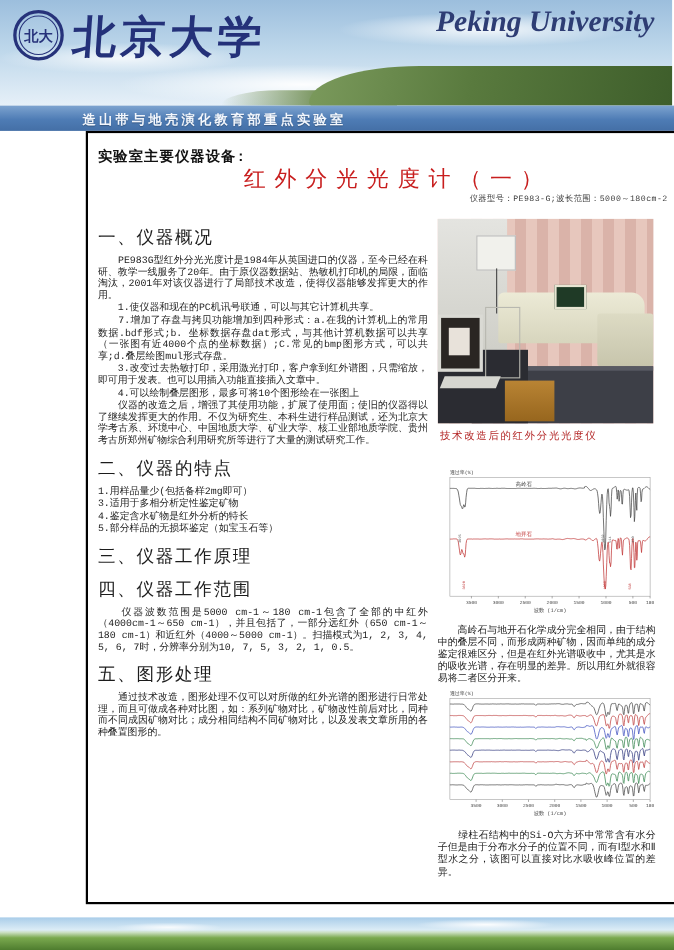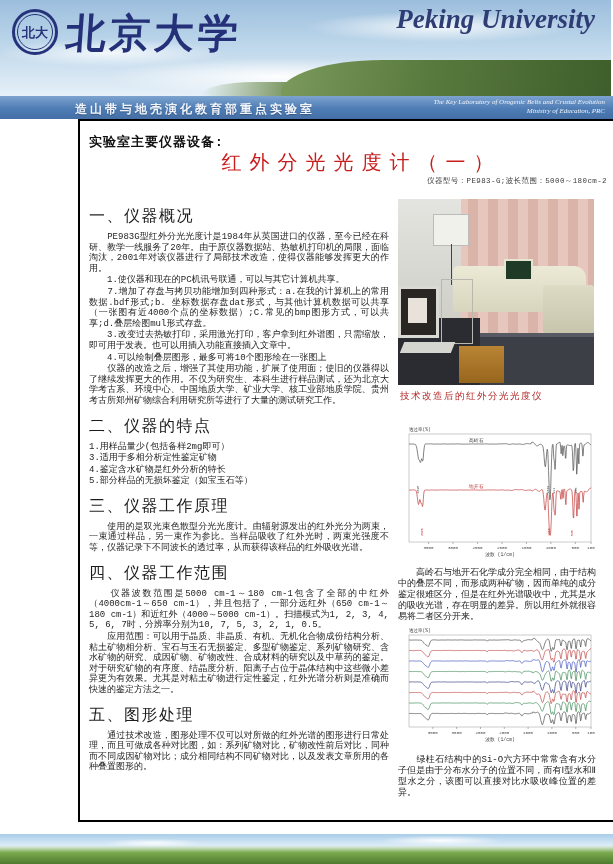--- a/index.html
+++ b/index.html
@@ -87,24 +87,20 @@
   <div class="hill"></div>
   <div class="seal">
     <span class="seal-glyph">北大</span>
   </div>
   <div class="uni-cn">北京大学</div>
   <div class="uni-en">Peking University</div>
 </div>
 
 <div class="band">
   <div class="band-cn">造山带与地壳演化教育部重点实验室</div>
-  <div class="band-en">
-    <div>The Key Laboratory of Orogenic Belts and Crustal Evolution</div>
-    <div>Ministry of Education, PRC</div>
-  </div>
 </div>
 
 <div class="frame">
   <div class="eq-label">实验室主要仪器设备:</div>
   <div class="title">红外分光光度计（一）</div>
   <div class="model">仪器型号：PE983-G;波长范围：5000～180cm-2</div>
 
   <div class="cols">
     <div class="leftcol" id="left-col">
         <div class="sec-head">一、仪器概况</div>
@@ -113,24 +109,22 @@
         <div class="para">　　7.增加了存盘与拷贝功能增加到四种形式：a.在我的计算机上的常用数据.bdf形式;b. 坐标数据存盘dat形式，与其他计算机数据可以共享（一张图有近4000个点的坐标数据）;C.常见的bmp图形方式，可以共享;d.叠层绘图mul形式存盘。</div>
         <div class="para">　　3.改变过去热敏打印，采用激光打印，客户拿到红外谱图，只需缩放，即可用于发表。也可以用插入功能直接插入文章中。</div>
         <div class="para">　　4.可以绘制叠层图形，最多可将10个图形绘在一张图上</div>
         <div class="para">　　仪器的改造之后，增强了其使用功能，扩展了使用面；使旧的仪器得以了继续发挥更大的作用。不仅为研究生、本科生进行样品测试，还为北京大学考古系、环境中心、中国地质大学、矿业大学、核工业部地质学院、贵州考古所郑州矿物综合利用研究所等进行了大量的测试研究工作。</div>
         <div class="sec-head">二、仪器的特点</div>
         <div class="para">1.用样品量少(包括备样2mg即可）</div>
         <div class="para">3.适用于多相分析定性鉴定矿物</div>
         <div class="para">4.鉴定含水矿物是红外分析的特长</div>
         <div class="para">5.部分样品的无损坏鉴定（如宝玉石等）</div>
         <div class="sec-head">三、仪器工作原理</div>
-        <div class="para">　　使用的是双光束色散型分光光度计。由辐射源发出的红外光分为两束，一束通过样品，另一束作为参比。当样品吸收了红外光时，两束光强度不等，仪器记录下不同波长的透过率，从而获得该样品的红外吸收光谱。</div>
         <div class="sec-head">四、仪器工作范围</div>
         <div class="para">　　仪器波数范围是5000 cm-1～180 cm-1包含了全部的中红外（4000cm-1～650 cm-1），并且包括了，一部分远红外（650 cm-1～180 cm-1）和近红外（4000～5000 cm-1）。扫描模式为1, 2, 3, 4, 5, 6, 7时，分辨率分别为10, 7, 5, 3, 2, 1, 0.5。</div>
-        <div class="para">　　应用范围：可以用于晶质、非晶质、有机、无机化合物成份结构分析、粘土矿物相分析、宝石与玉石无损鉴定、多型矿物鉴定、系列矿物研究、含水矿物的研究、成因矿物、矿物改性、合成材料的研究以及中草药的鉴定。对于研究矿物的有序度、结晶度分析、阳离子占位于晶体结构中这些微小差异更为有效果。尤其是对粘土矿物进行定性鉴定，红外光谱分析则是准确而快速的鉴定方法之一。</div>
         <div class="sec-head">五、图形处理</div>
         <div class="para">　　通过技术改造，图形处理不仅可以对所做的红外光谱的图形进行日常处理，而且可做成各种对比图，如：系列矿物对比，矿物改性前后对比，同种而不同成因矿物对比；成分相同结构不同矿物对比，以及发表文章所用的各种叠置图形的。</div>
       </div>
 
     <div class="rightcol">
       <div class="photo">
         <div class="ph-wall"></div>
         <div class="ph-panel"></div>
         <div class="ph-cable"></div>
         <div class="ph-inst"></div>

